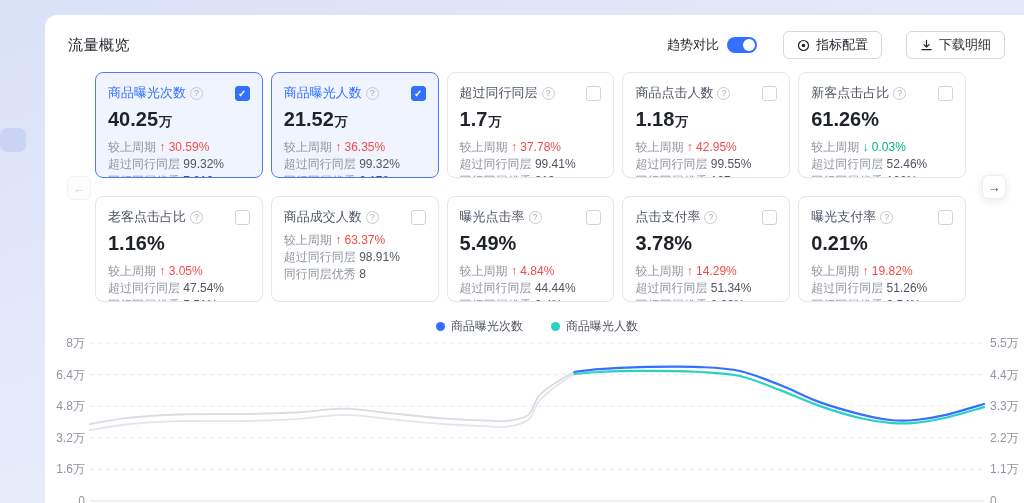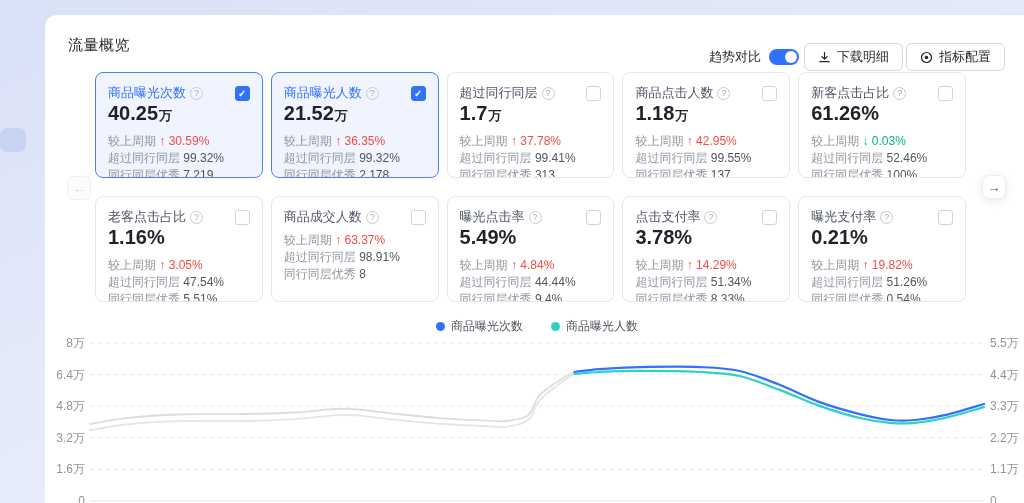--- a/index.html
+++ b/index.html
@@ -9,22 +9,22 @@
     font-family:"Liberation Sans", sans-serif;
     background:linear-gradient(160deg,#d9e1f7 0%,#e5eafa 45%,#edf0fc 100%);
   }
   .bg-pill { position:absolute; left:0; top:128px; width:26px; height:24px;
     background:#c9d4f5; border-radius:7px; }
   .panel { position:absolute; left:45px; top:15px; width:979px; height:488px;
     background:#ffffff; border-radius:12px 0 0 0; }
   .panel-title { position:absolute; left:23px; top:21px; font-size:15px;
     font-weight:400; color:#1f2329; letter-spacing:.5px; }
 
-  .header-controls { position:absolute; right:19px; top:28px; display:flex;
-    align-items:center; gap:3px; height:28px; }
+  .header-controls { position:absolute; right:19px; top:16px; display:flex;
+    align-items:center; gap:24px; height:28px; }
   .toggle-group { display:flex; align-items:center; gap:8px; margin-right:2px; }
   .toggle-label { font-size:13px; color:#1f2329; }
   .toggle { width:30px; height:16px; border-radius:9px; background:#3370ff;
     position:relative; cursor:pointer; }
   .toggle-knob { position:absolute; right:2px; top:2px; width:12px; height:12px;
     border-radius:50%; background:#fff; }
   .hdr-btn { display:flex; align-items:center; gap:6px; height:28px; padding:0 13px;
     border:1px solid #d5d8de; border-radius:6px; background:#fff; font-size:13px;
     color:#1f2329; cursor:pointer; white-space:nowrap; }
   .hdr-btn svg { display:block; }
@@ -38,21 +38,21 @@
   .card-title { font-size:13px; color:#4e5464; white-space:nowrap; }
   .card.selected .card-title { color:#3370ff; }
   .help { width:13px; height:13px; border:1px solid #c6cad1; border-radius:50%;
     font-size:9px; color:#a8adb5; display:flex; align-items:center;
     justify-content:center; margin-left:4px; flex:none; }
   .checkbox { margin-left:auto; width:15px; height:15px; border-radius:3px;
     border:1px solid #d0d3d9; background:#fff; display:flex; align-items:center;
     justify-content:center; flex:none; cursor:pointer; }
   .checkbox.checked { background:#3370ff; border-color:#3370ff; color:#fff;
     font-size:10px; font-weight:700; }
-  .card-value { margin-top:0; font-size:20px; font-weight:700; color:#1f2329;
+  .card-value { margin-top:6px; font-size:20px; font-weight:700; color:#1f2329;
     line-height:22px; }
   .card-value .suffix { font-size:13px; font-weight:600; margin-left:1px; }
   .card-stats { margin-top:6px; font-size:12px; color:#8f959e; line-height:17px;
     white-space:nowrap; }
   .stat-val { color:#51565f; }
   .pct-red { color:#f54a45; }
   .pct-green { color:#00b578; }
 
   .nav-btn { position:absolute; width:24px; height:24px; border-radius:6px;
     display:flex; align-items:center; justify-content:center; font-size:13px;
@@ -89,34 +89,34 @@
 
   <div class="header-controls">
     <div class="toggle-group">
       <span class="toggle-label">趋势对比</span>
       <div class="toggle">
         <div class="toggle-knob"></div>
       </div>
     </div>
     <button class="hdr-btn">
       <span>
-        <svg width="13" height="13" viewBox="0 0 14 14" fill="none" stroke="#1f2329" stroke-width="1.3" stroke-linecap="round" stroke-linejoin="round">
-          <path d="M7 1.5v7M4.2 6l2.8 2.8L9.8 6M2 11.5h10"></path>
-        </svg>
-      </span>
-      <span>下载明细</span>
-    </button>
-    <button class="hdr-btn">
-      <span>
         <svg width="13" height="13" viewBox="0 0 14 14" fill="none" stroke="#1f2329" stroke-width="1.3">
           <circle cx="7" cy="7" r="5.4"></circle>
           <circle cx="7" cy="7" r="1.9" fill="#1f2329" stroke="none"></circle>
         </svg>
       </span>
       <span>指标配置</span>
+    </button>
+    <button class="hdr-btn">
+      <span>
+        <svg width="13" height="13" viewBox="0 0 14 14" fill="none" stroke="#1f2329" stroke-width="1.3" stroke-linecap="round" stroke-linejoin="round">
+          <path d="M7 1.5v7M4.2 6l2.8 2.8L9.8 6M2 11.5h10"></path>
+        </svg>
+      </span>
+      <span>下载明细</span>
     </button>
   </div>
 
   <div class="cards" id="cards">
       <div class="card selected">
         <div class="card-head">
           <span class="card-title">商品曝光次数</span>
           <span class="help">?</span>
           <span class="checkbox checked">✓</span>
         </div>

